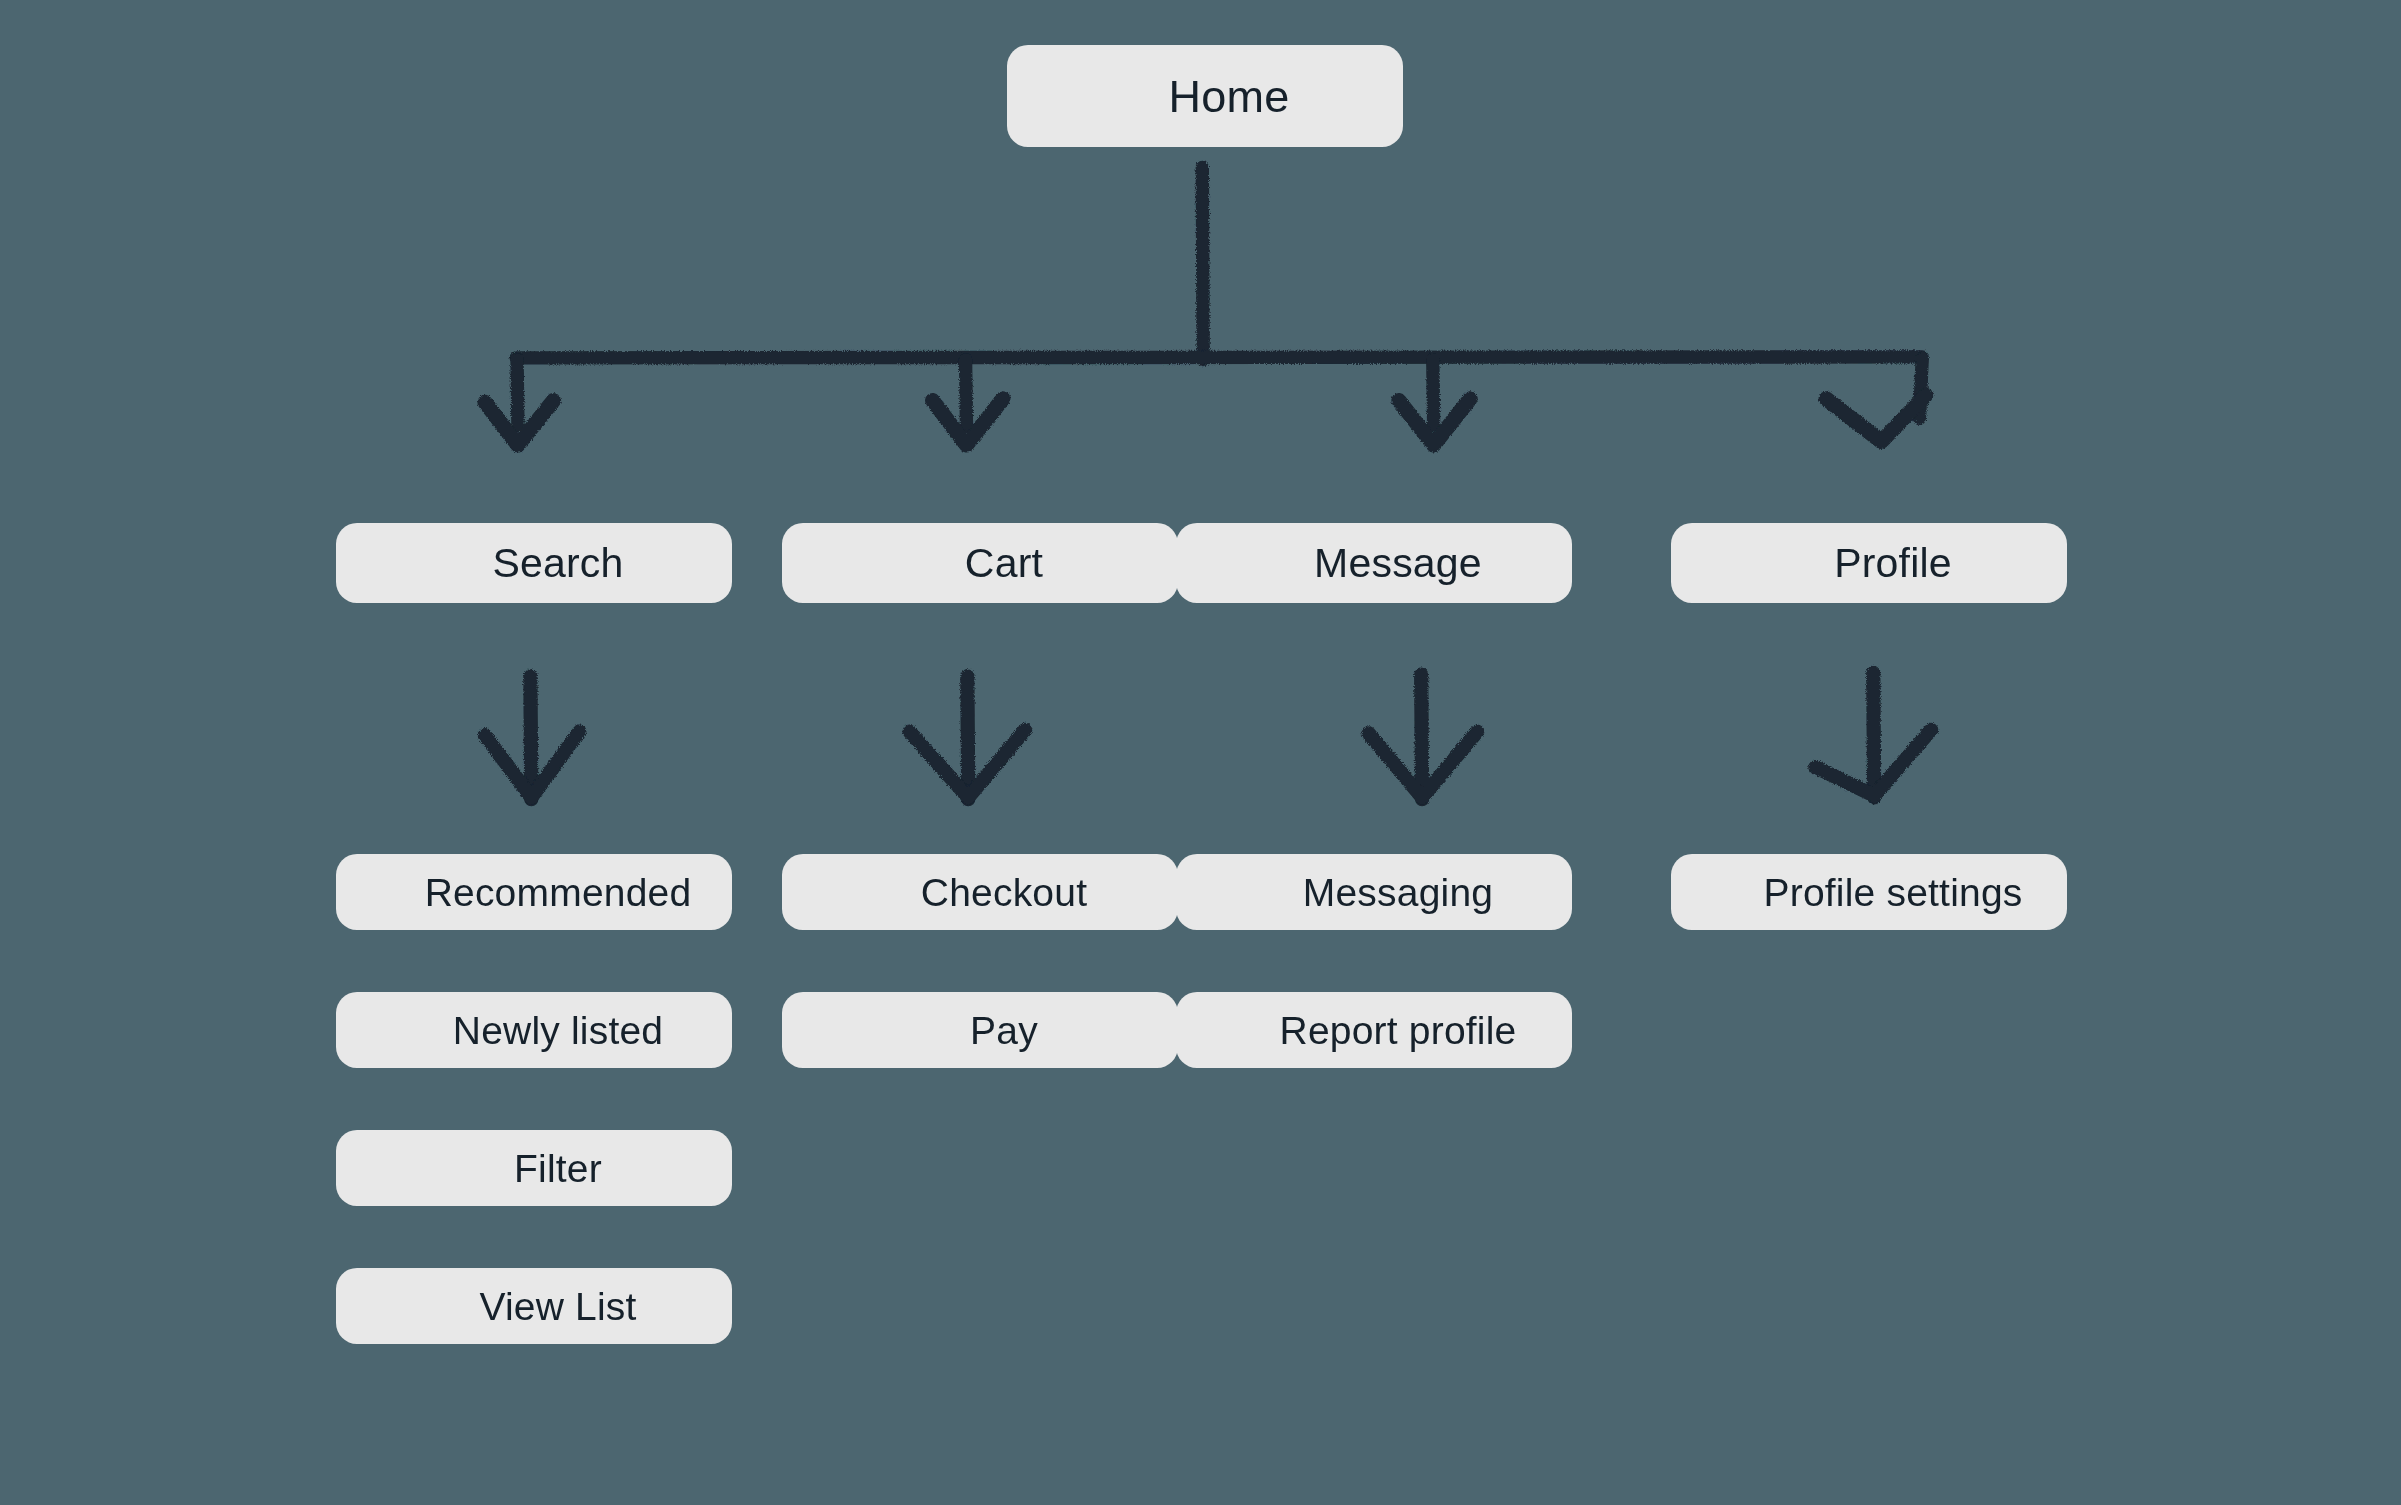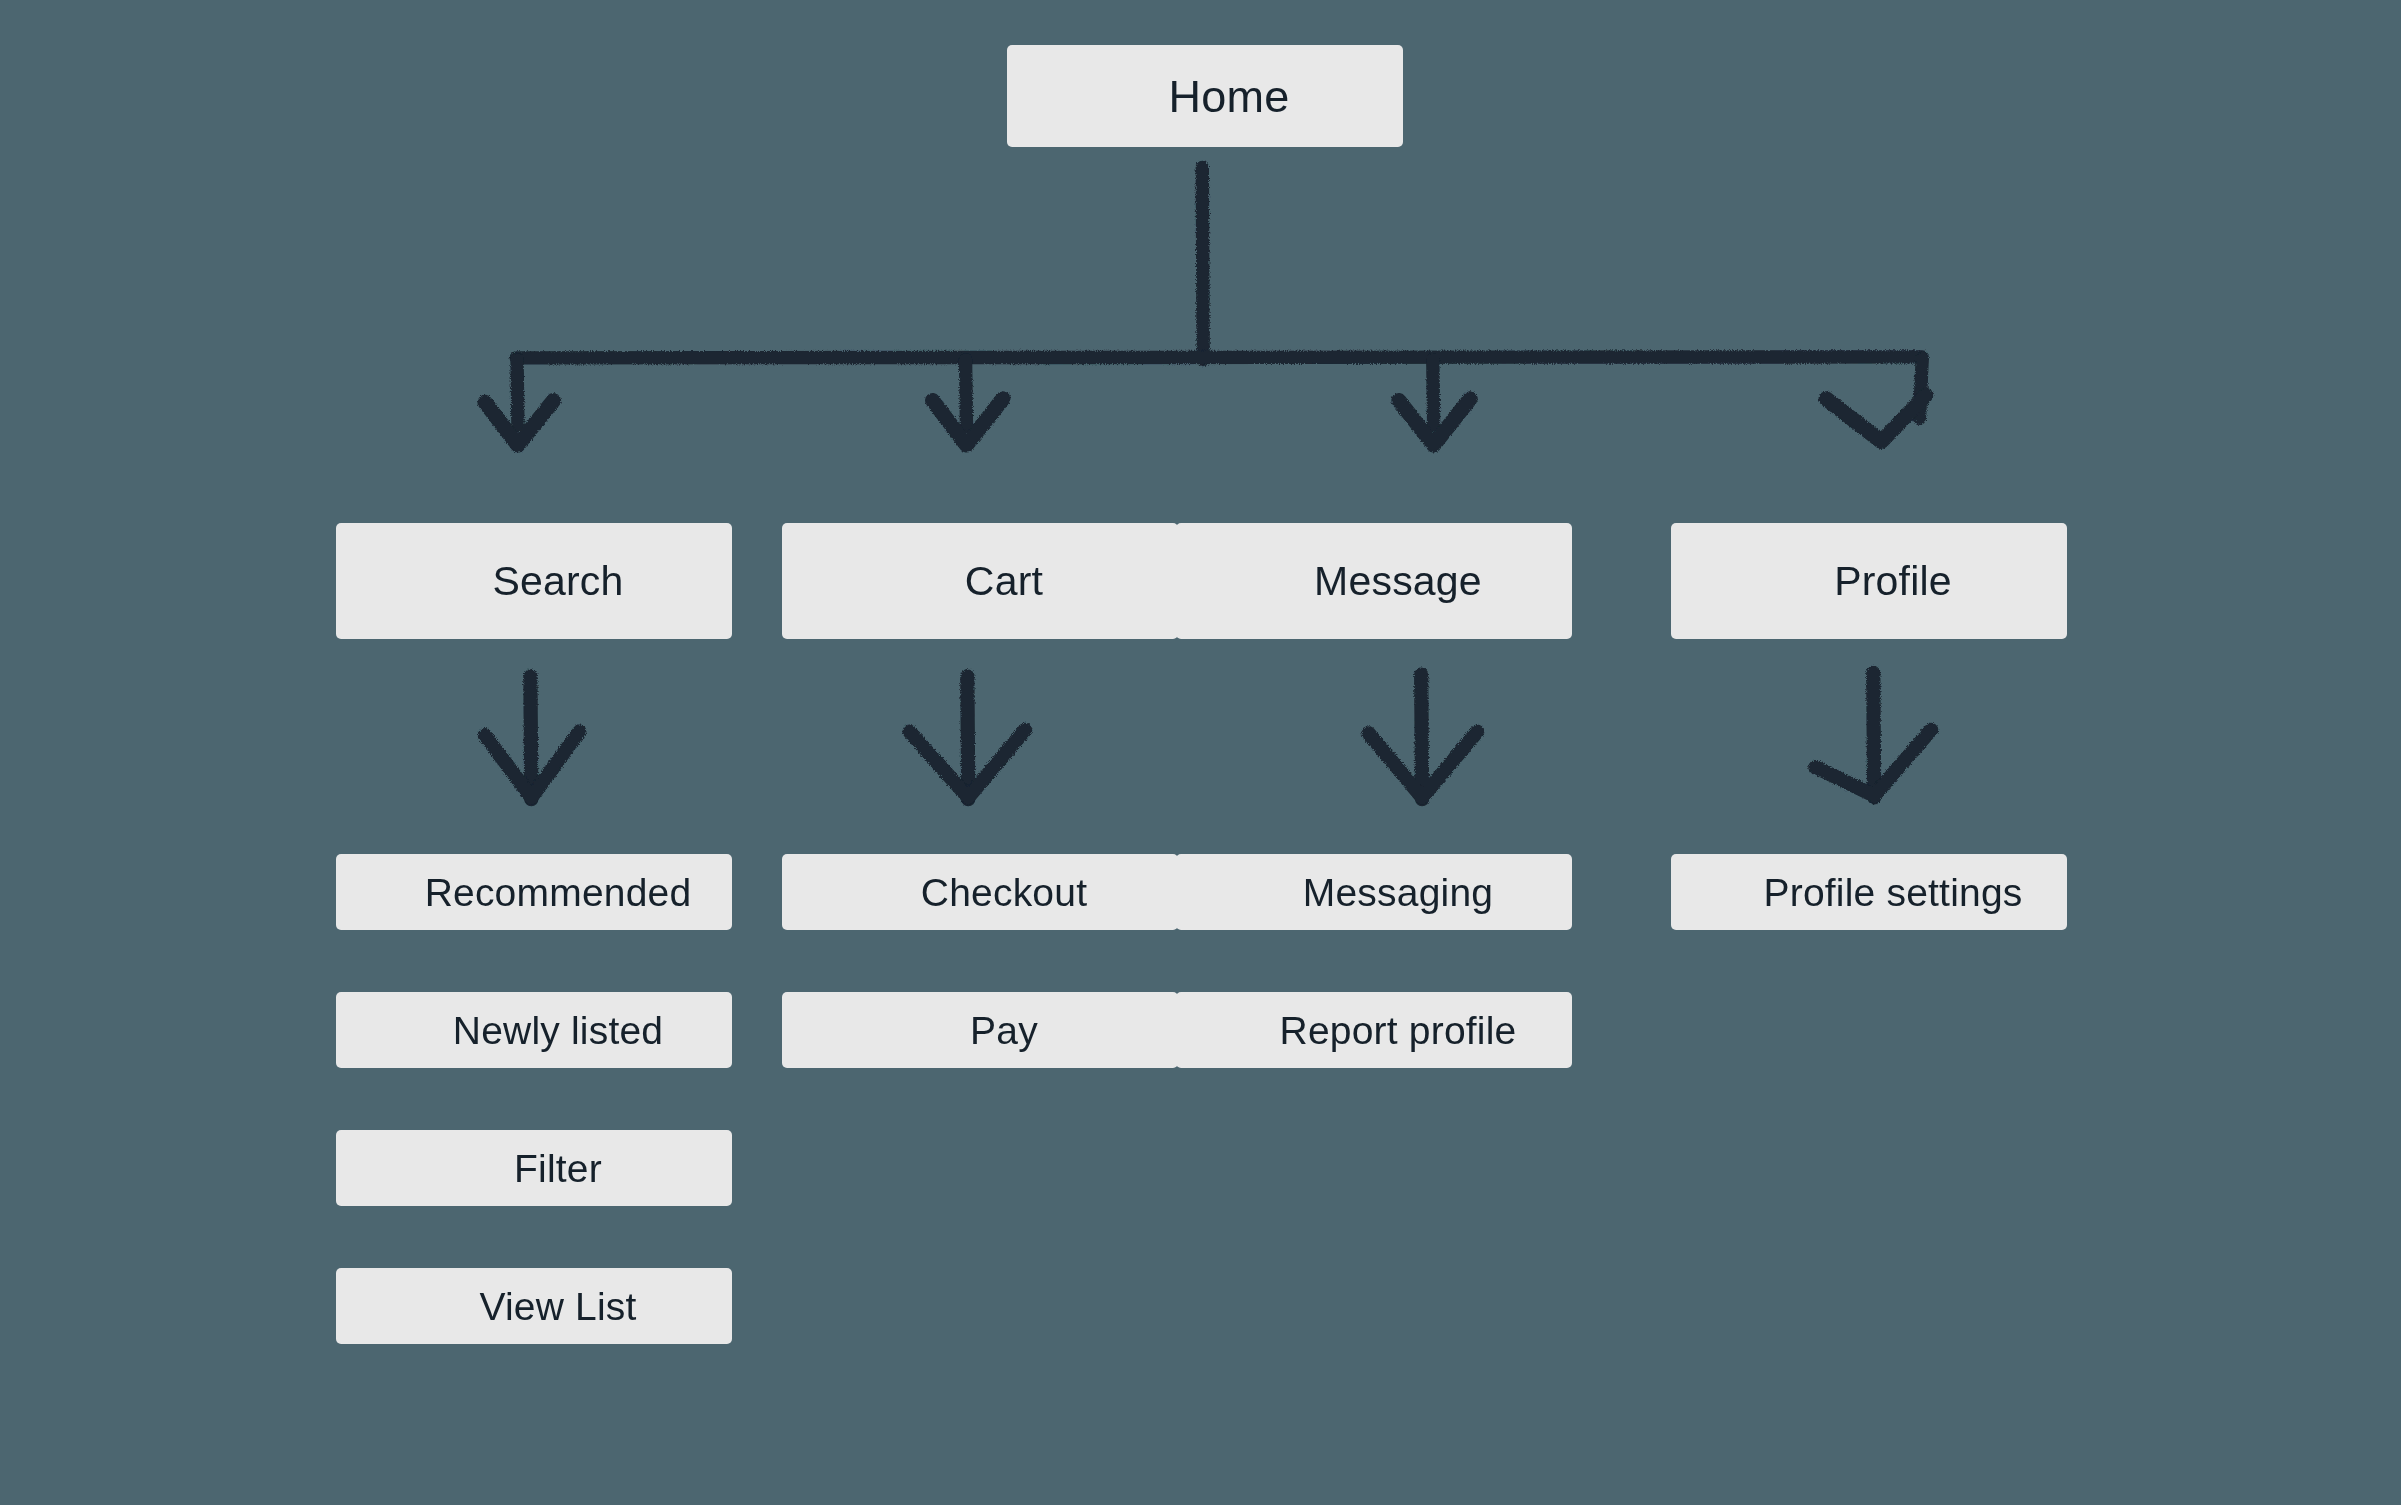--- a/index.html
+++ b/index.html
@@ -23,21 +23,21 @@
     position: absolute;
     left: 0;
     top: 0;
     width: 2401px;
     height: 1505px;
     pointer-events: none;
   }
   .node {
     position: absolute;
     background: #e8e8e8;
-    border-radius: 5px;
+    border-radius: 21px;
     display: flex;
     align-items: center;
     justify-content: center;
     color: #16212b;
     font-family: "Liberation Sans", sans-serif;
     font-weight: 400;
     letter-spacing: 0.2px;
     box-sizing: border-box;
     user-select: none;
     padding-left: 48px;
@@ -46,21 +46,21 @@
     display: block;
     line-height: 1;
     white-space: nowrap;
   }
   
   .n-home {
     left: 1007px; top: 45px; width: 396px; height: 102px;
     font-size: 45px;
   }
   
-  .row2 { top: 523px; width: 396px; height: 116px; font-size: 41px; }
+  .row2 { top: 523px; width: 396px; height: 80px; font-size: 41px; }
   .c1 { left: 336px; }
   .c2 { left: 782px; }
   .c3 { left: 1176px; }
   .c4 { left: 1671px; }
   
   .row3 { width: 396px; height: 76px; font-size: 39px; }
   .r3a { top: 854px; }
   .r3b { top: 992px; }
   .r3c { top: 1130px; text-align: right; }
   .r3d { top: 1268px; }

